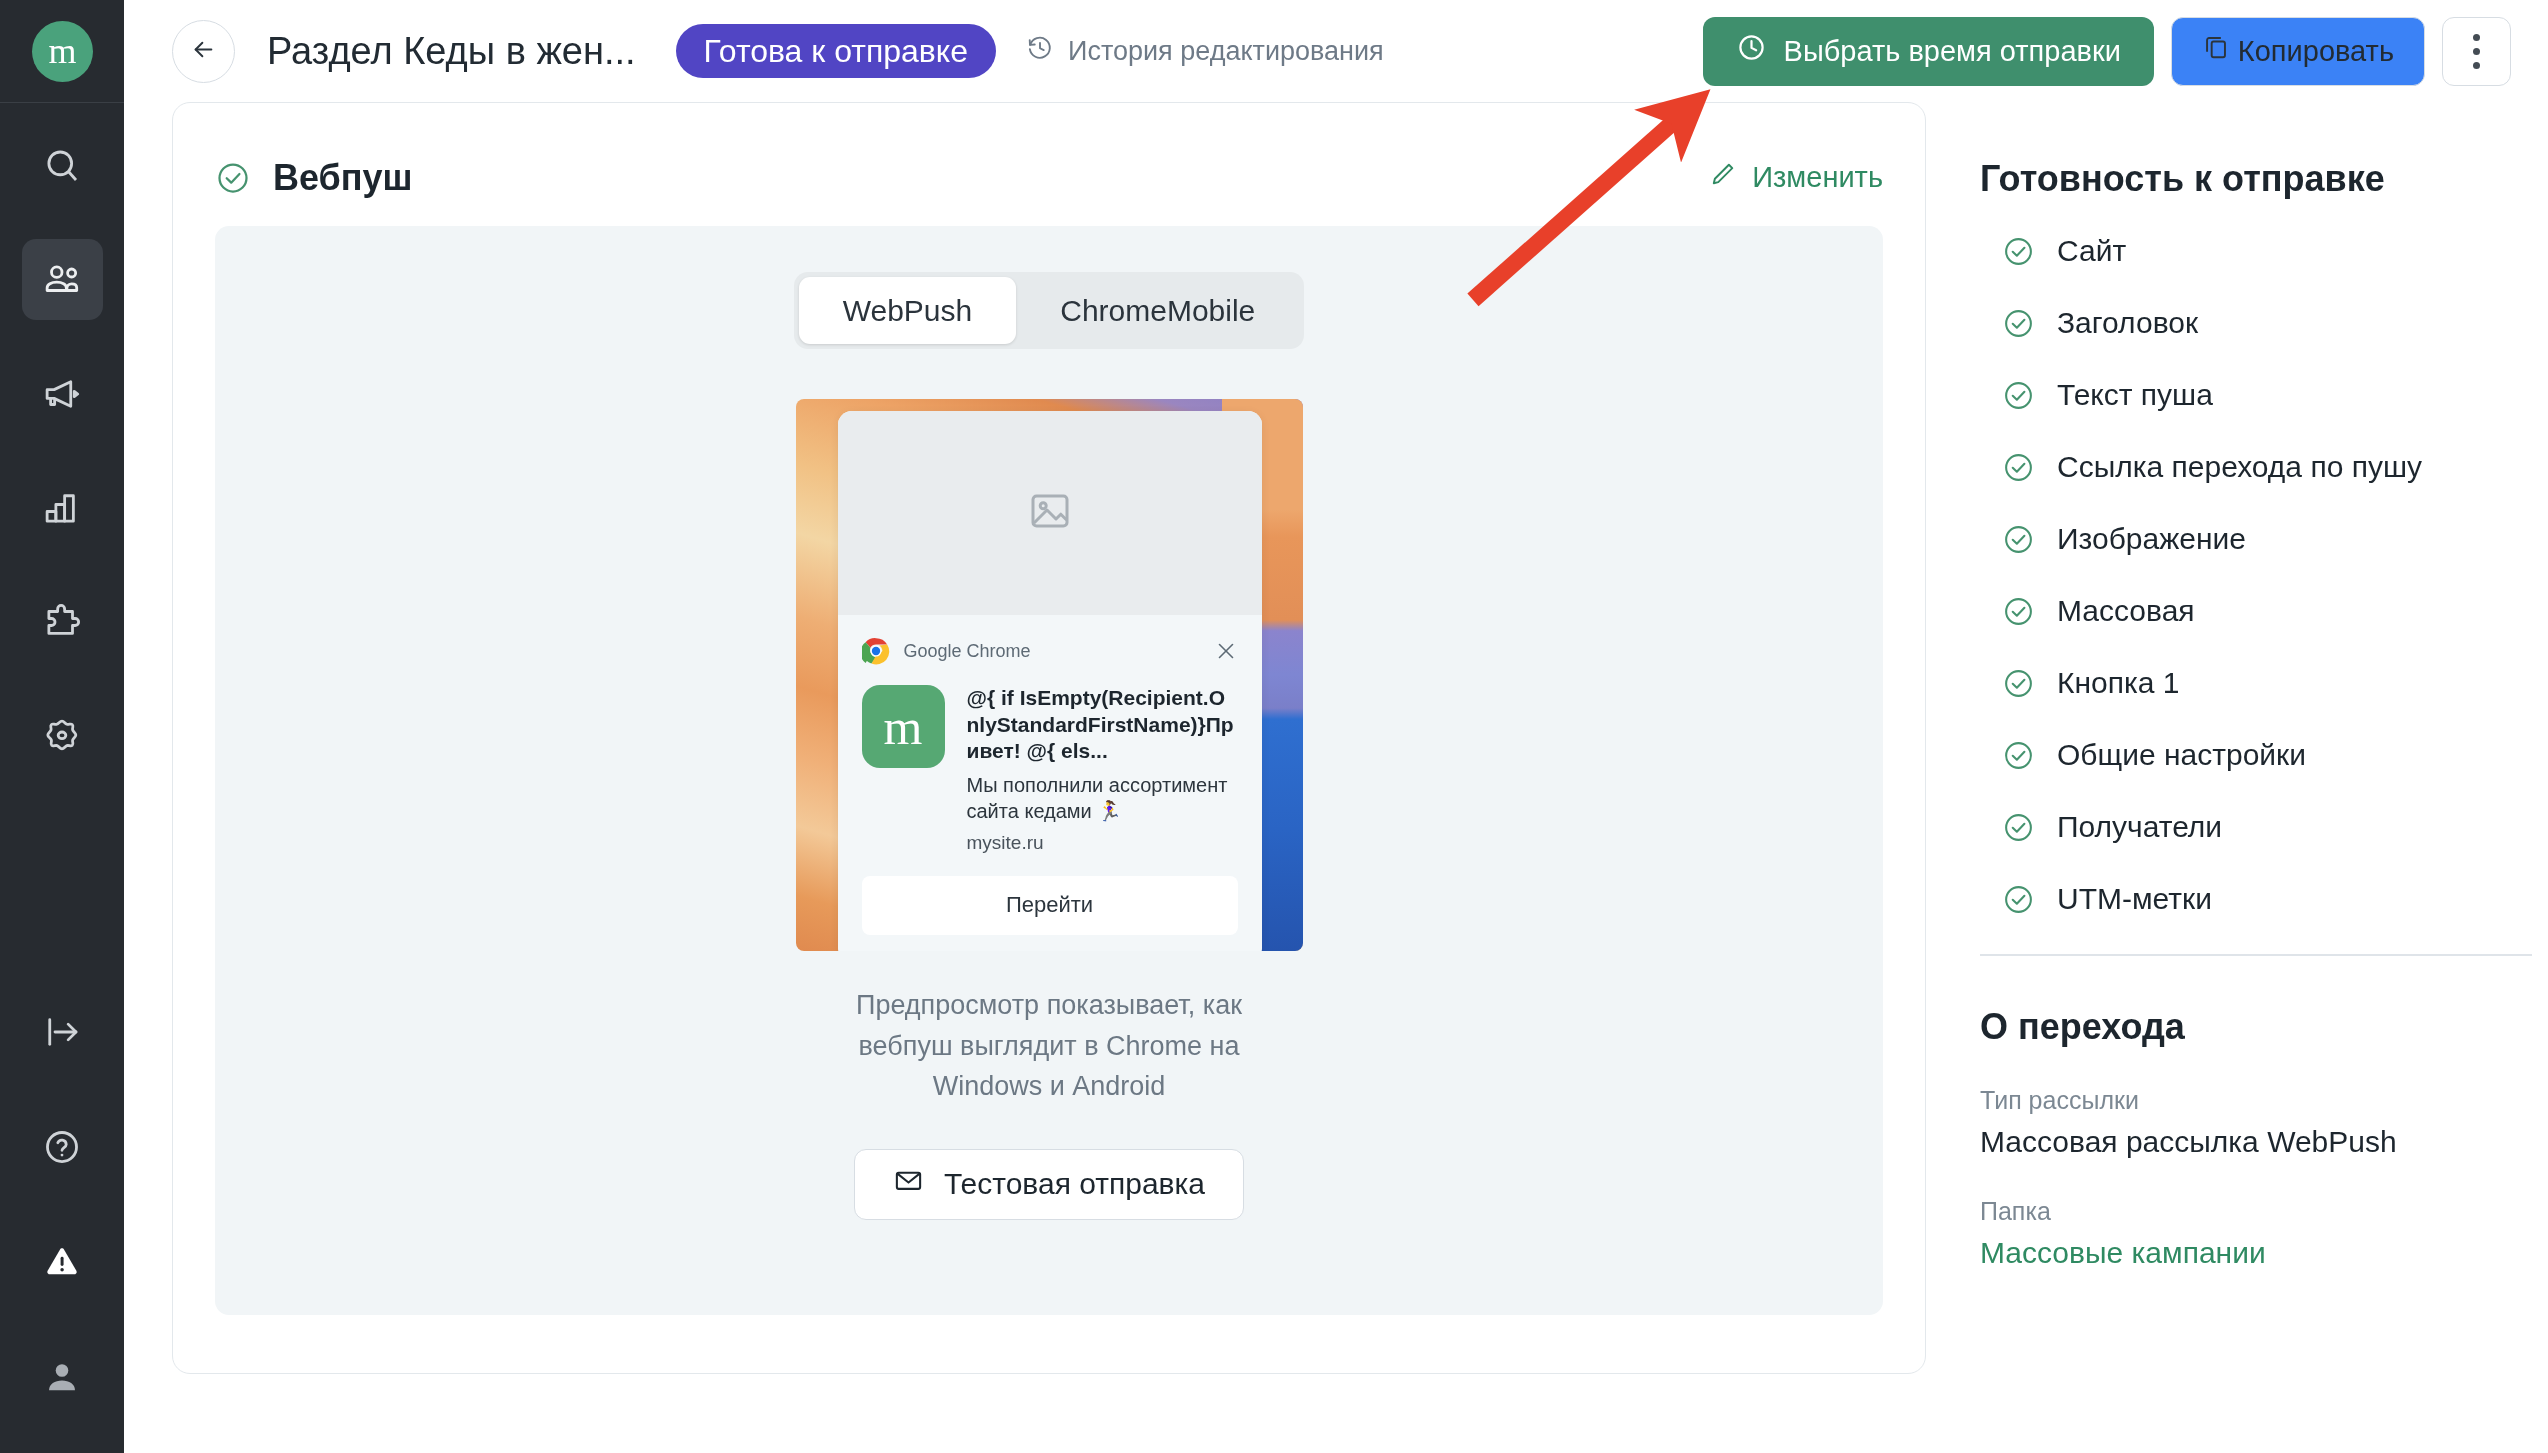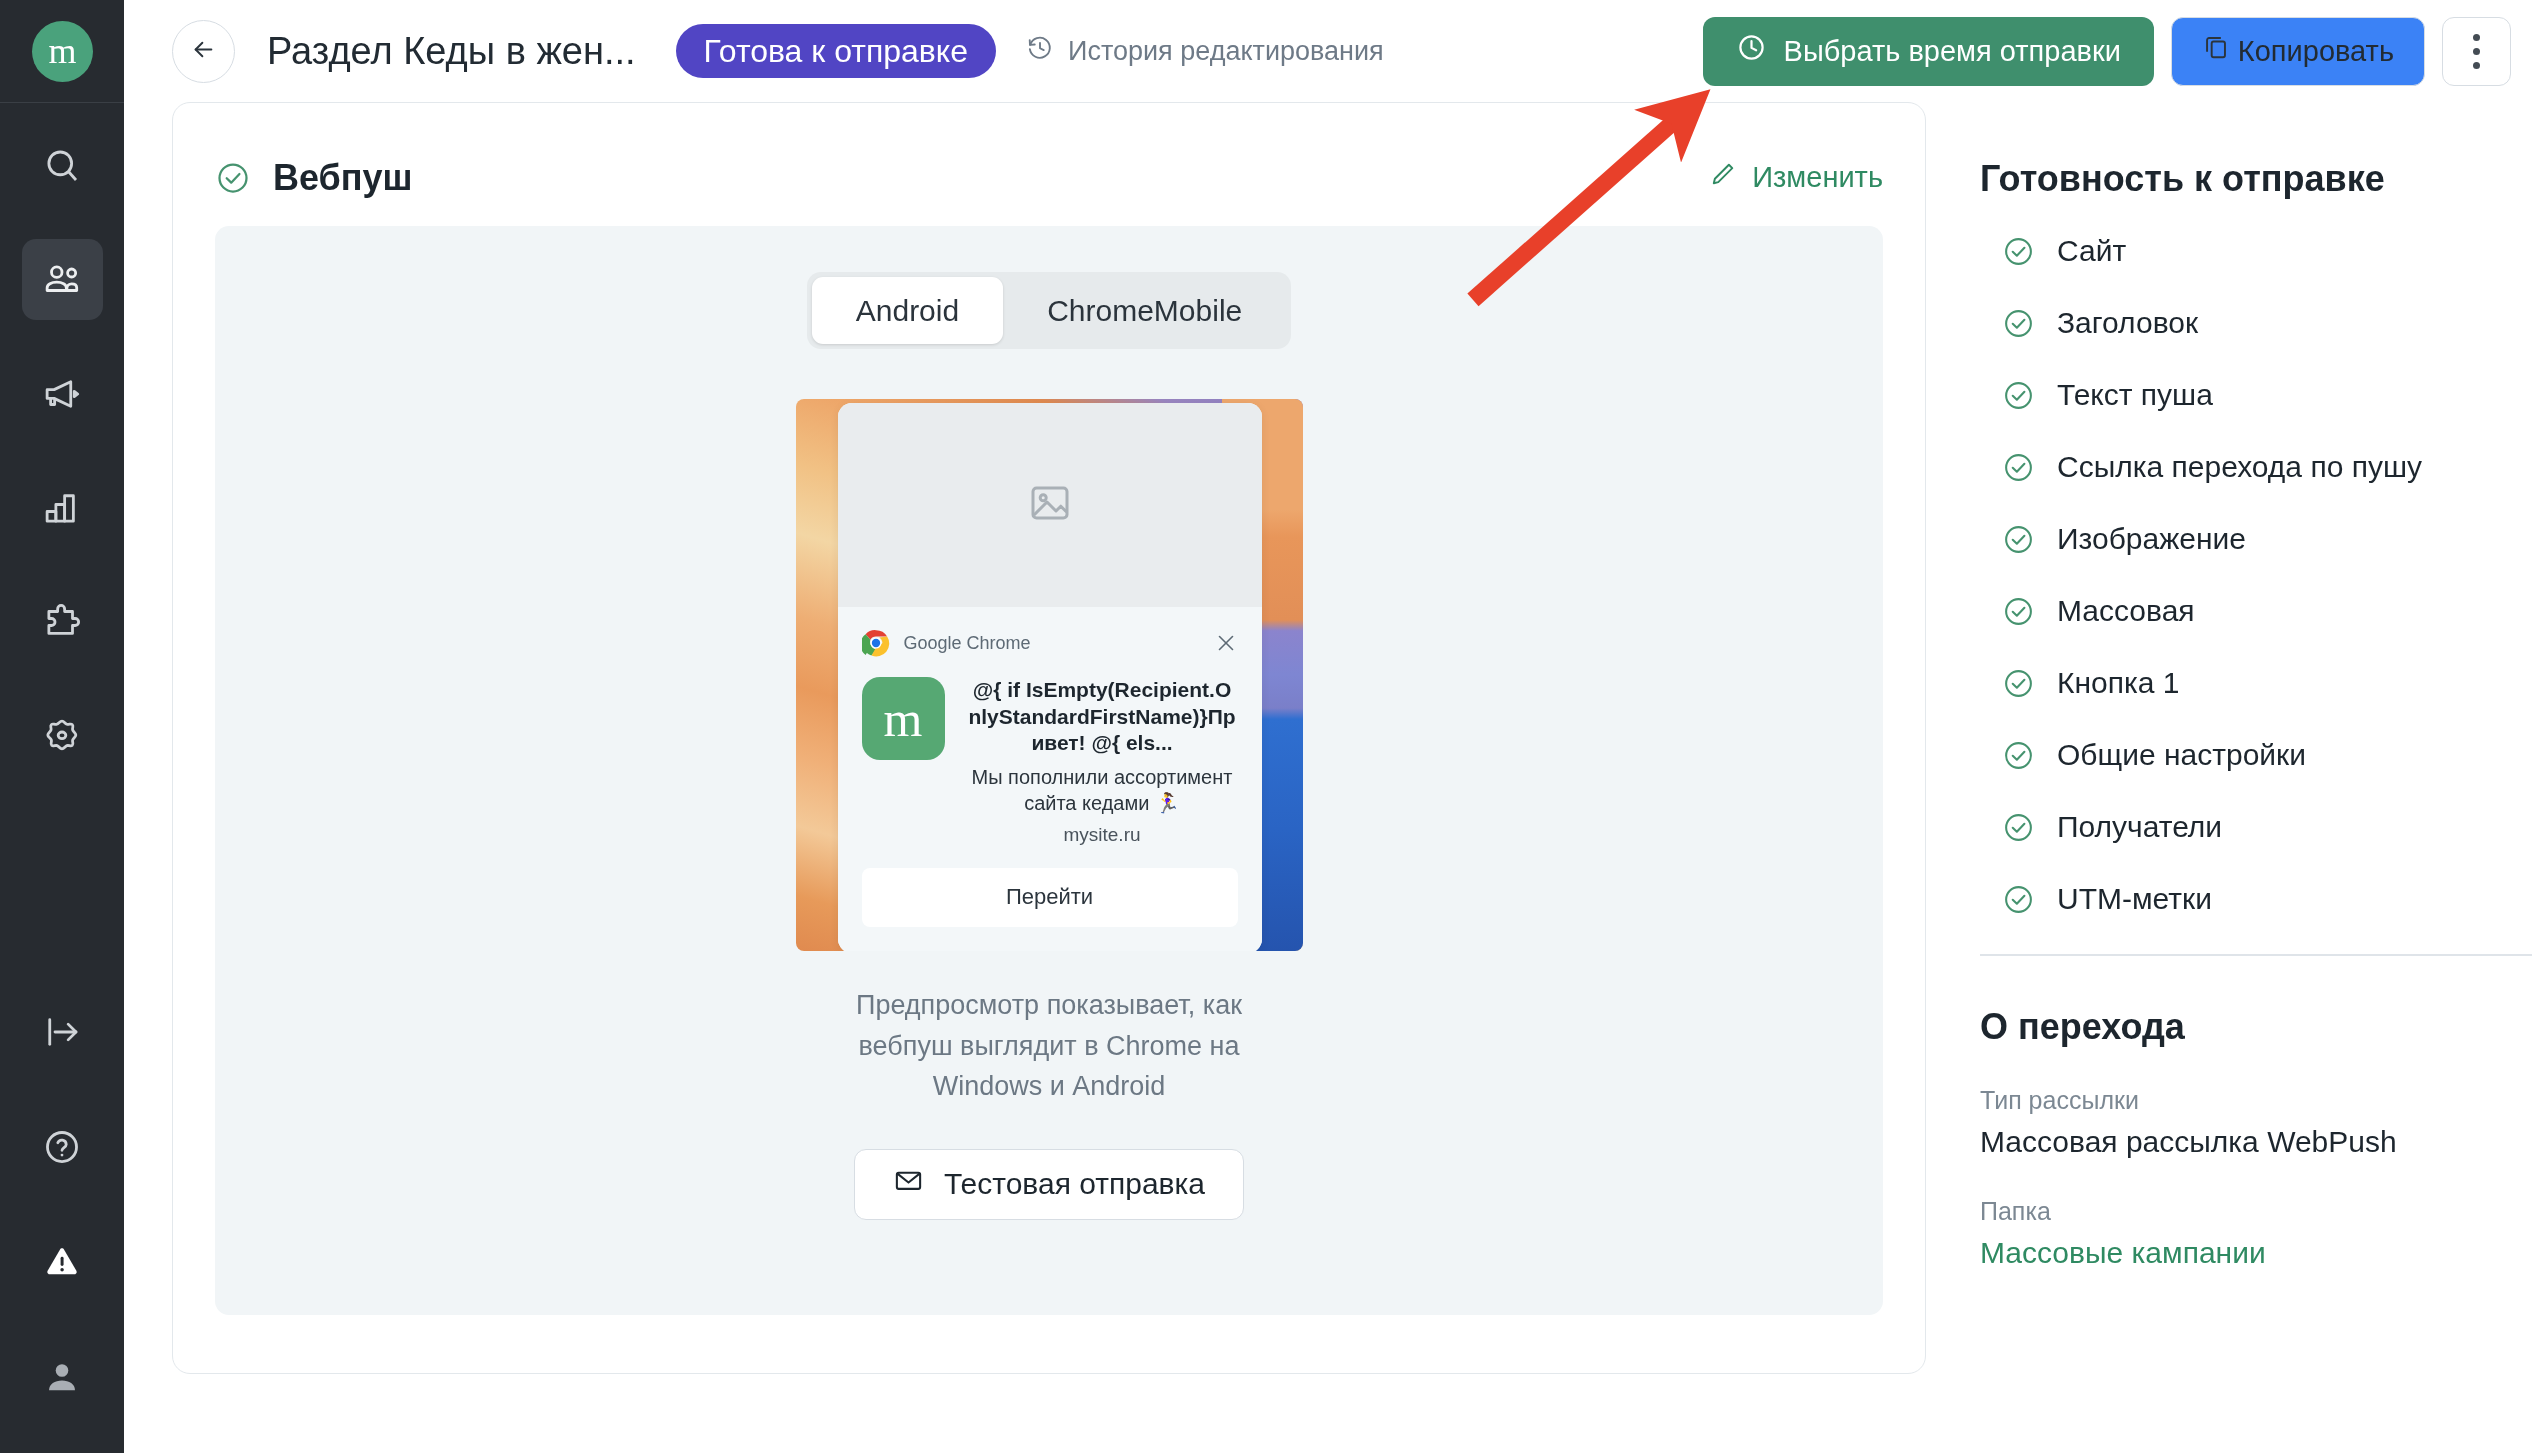--- a/index.html
+++ b/index.html
@@ -174,27 +174,26 @@
         #e79a5a 92%, #e08a4f 100%);
   }
   .wallpaper .right-strip {
     position: absolute; right: 0; top: 0; width: 81px; height: 100%;
     background: linear-gradient(180deg,
       #eda76d 0%, #eda76d 20%, #e8965a 25%, #e28f57 40%,
       #8b84cd 42%, #7e86d2 50%, #7a7fc9 56%,
       #2f6fd0 58%, #2a64c4 78%, #2554ae 100%);
   }
   .push-card {
-    position: absolute; left: 42px; top: 4px;
+    position: absolute; left: 42px; top: 12px;
     width: 424px;
     border-radius: 14px;
     overflow: hidden;
     background: #f3f7f9;
     box-shadow: 0 2px 10px rgba(0,0,0,.07);
-    text-align: center;
   }
   .push-hero {
     height: 204px; background: #e9ecee;
     display: flex; align-items: center; justify-content: center;
   }
   .push-hero svg { width: 48px; height: 48px; }
   .push-body { padding: 22px 24px 26px 24px; background:#f3f7f9; }
   .push-app-row { display: flex; align-items: center; }
   .push-app-row .chrome-ico { width: 28px; height: 28px; flex:0 0 auto; }
   .push-app-name { margin-left: 14px; font-size: 18px; color: #5d6a75; }
@@ -418,21 +417,21 @@
                 <path d="M17.3 3.9l2.8 2.8L8.5 18.3l-3.7.9.9-3.7z"></path>
               </svg>
             </span>
             <span>Изменить</span>
           </div>
         </div>
 
         <div class="preview-panel">
 
           <div class="segmented">
-            <div class="seg on">Android</div>
+            <div class="seg on">WebPush</div>
             <div class="seg">ChromeMobile</div>
           </div>
 
           <div class="wallpaper">
             <div class="right-strip"></div>
 
             <div class="push-card">
               <div class="push-hero">
                 <span>
                   <svg viewBox="0 0 24 24" fill="none" stroke="#a9b0b6" stroke-width="1.5" stroke-linejoin="round">

